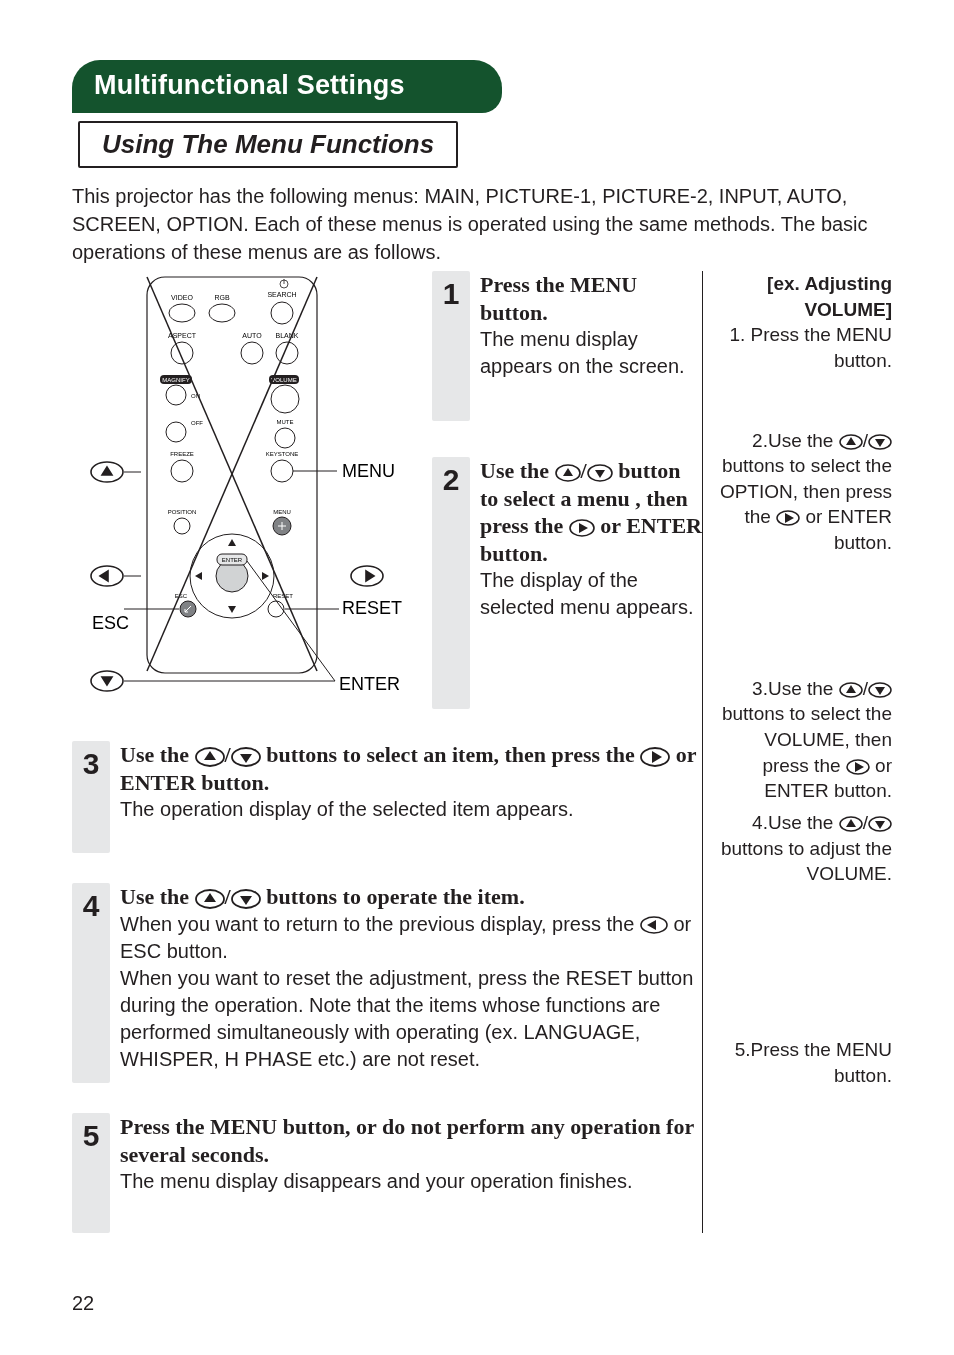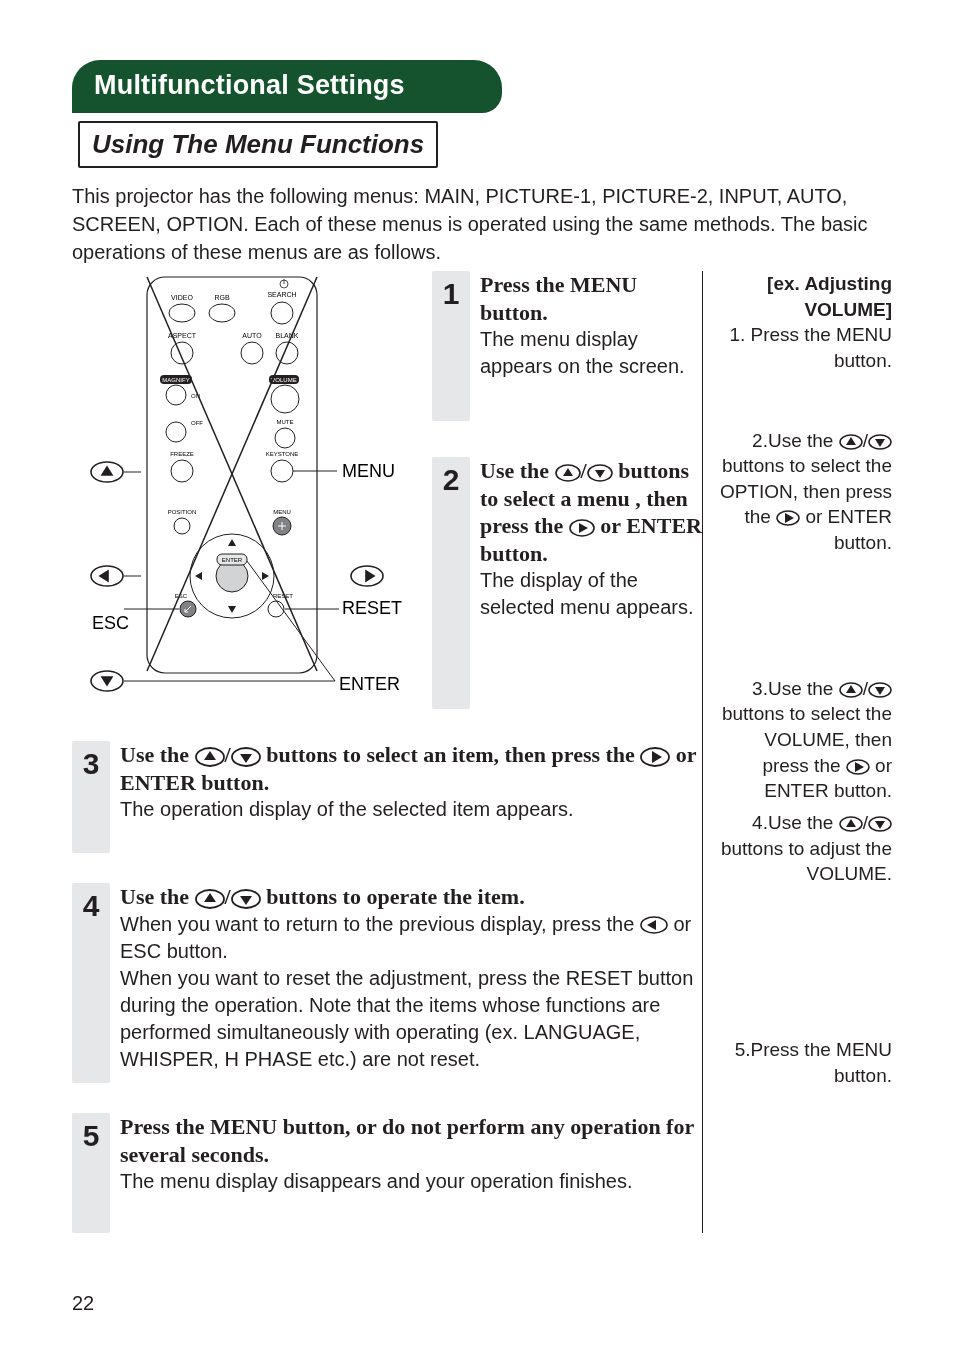--- a/index.html
+++ b/index.html
@@ -1,20 +1,20 @@
 <!DOCTYPE html>
 <html><head>
 <meta charset="utf-8">
 <style>
   * { box-sizing: border-box; margin: 0; padding: 0; }
   html, body { width: 954px; height: 1355px; background: #fff; font-family: Arial, Helvetica, sans-serif; color: #231f20; }
   .page { position: relative; width: 954px; height: 1355px; padding: 60px 60px 40px 72px; }
   .title-bar { background: #14532d; border-radius: 28px 28px 20px 0; padding: 10px 22px 12px 22px; width: 430px; margin-bottom: 8px; }
   .title-bar span { color: #fff; font-weight: 700; font-size: 27px; letter-spacing: 0.2px; }
-  .subtitle-wrap { border: 2px solid #231f20; border-radius: 2px; padding: 6px 12px; display: inline-block; margin-left: 6px; }
+  .subtitle-wrap { border: 2px solid #231f20; border-radius: 2px; padding: 6px 22px; display: inline-block; margin-left: 6px; }
   .subtitle-wrap span { font-weight: 900; font-style: italic; font-size: 26px; font-family: Arial, Helvetica, sans-serif; }
   .intro { font-size: 20px; line-height: 1.4; margin: 14px 0 5px 0; }
   .main-row { display: flex; gap: 0; }
   .left-col { width: 630px; }
   .right-col { width: 190px; border-left: 1px solid #231f20; padding-left: 10px; font-size: 19px; line-height: 1.35; }
   .right-block { margin-bottom: 54px; text-align: right; }
   .right-block .hdr { font-weight: 700; }
   .remote-and-steps { display: flex; }
   .remote-box { width: 360px; }
   .steps12 { flex: 1; }
@@ -152,21 +152,21 @@
           <div class="step step2">
             <div class="num">2</div>
             <div class="step-body">
               <div class="step-title">
                 <span>Use the </span><svg class="icon" width="26" height="18">
                     <ellipse cx="13" cy="9" rx="12" ry="8" fill="#fff" stroke="#231f20" stroke-width="1.6"></ellipse>
                     <path d="M13 4 l-5 8 h10 z" fill="#231f20"></path>
                   </svg><span style="font-weight:900">/</span><svg class="icon" width="26" height="18">
                     <ellipse cx="13" cy="9" rx="12" ry="8" fill="#fff" stroke="#231f20" stroke-width="1.6"></ellipse>
                     <path d="M13 14 l-5 -8 h10 z" fill="#231f20"></path>
-                  </svg><span> buttons to select a menu , then press the </span><svg class="icon" width="26" height="18">
+                  </svg><span> button to select a menu , then press the </span><svg class="icon" width="26" height="18">
                     <ellipse cx="13" cy="9" rx="12" ry="8" fill="#fff" stroke="#231f20" stroke-width="1.6"></ellipse>
                     <path d="M19 9 l-9 -5 v10 z" fill="#231f20"></path>
                   </svg><span> or ENTER button.</span>
               </div>
               <div class="step-desc">The display of the selected menu appears.</div>
             </div>
           </div>
         </div>
       </div>
 

